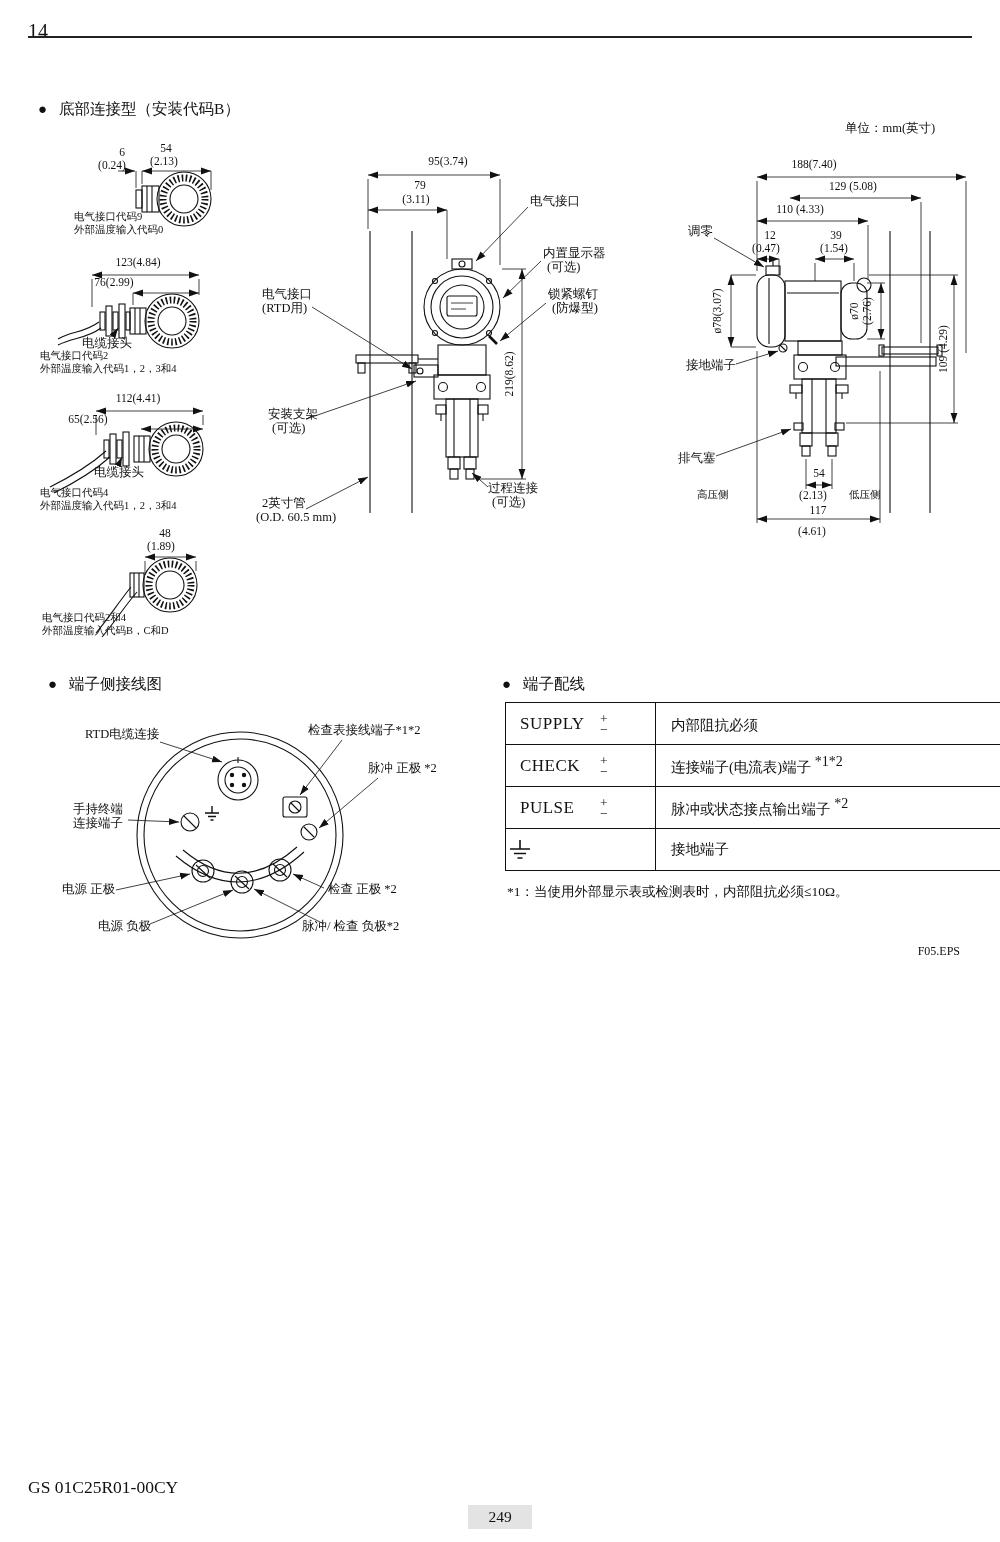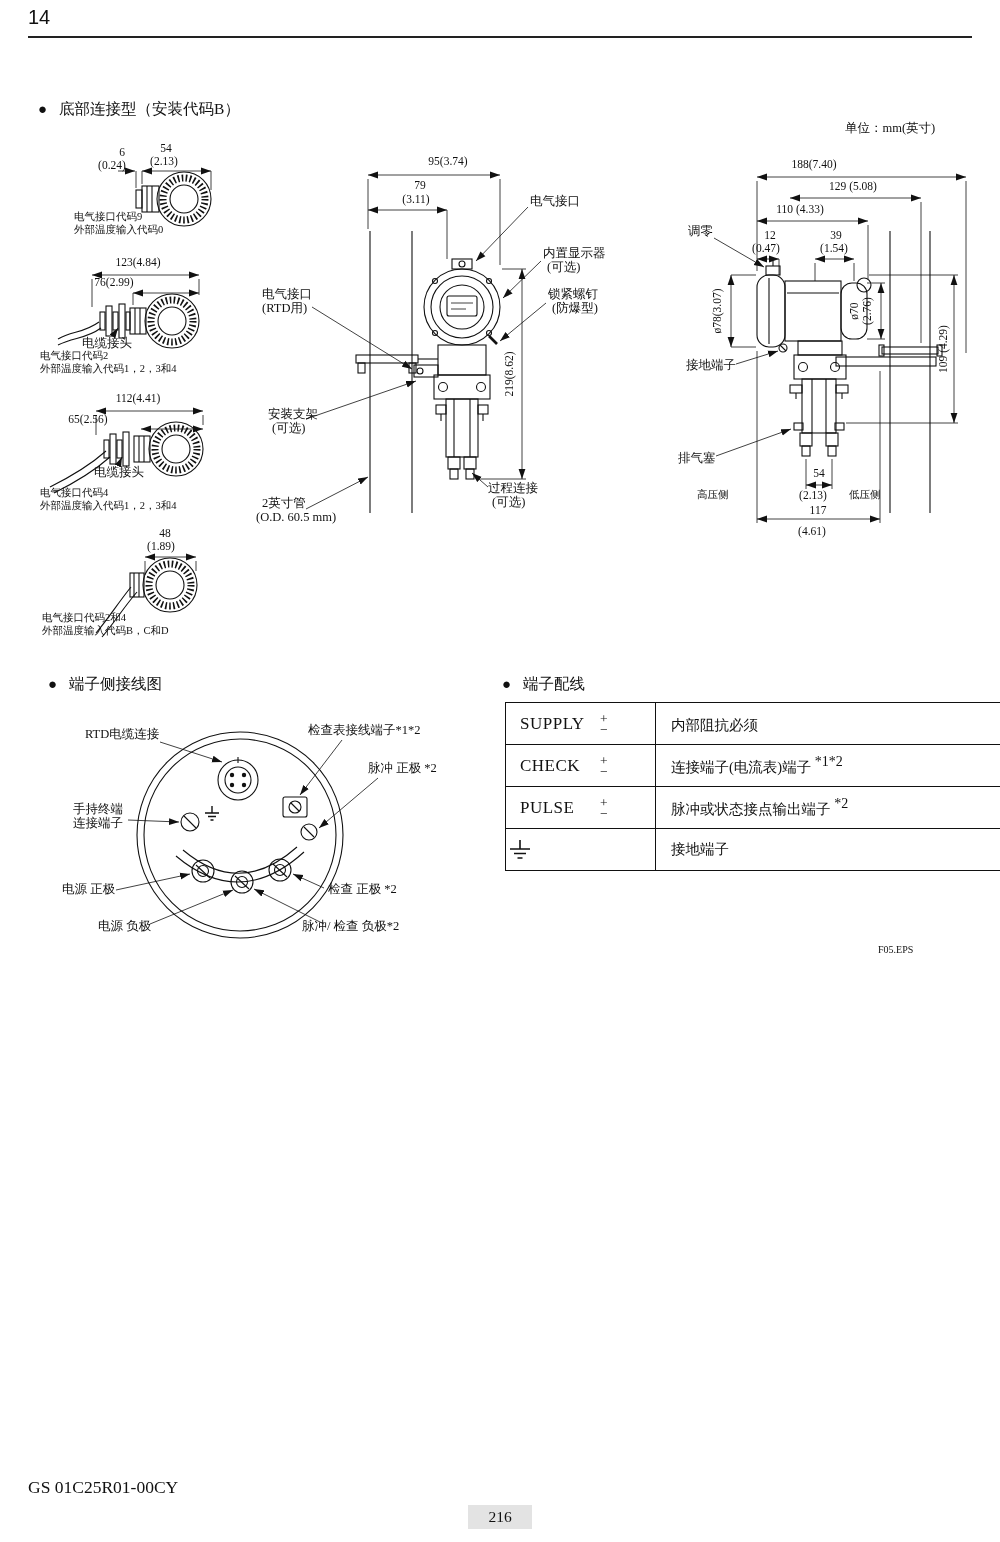--- a/index.html
+++ b/index.html
@@ -1,20 +1,20 @@
 <!DOCTYPE html>
 <html><head>
 <meta charset="utf-8">
 <style>
   *{margin:0;padding:0;box-sizing:border-box}
   html,body{background:#fff}
   body{width:1000px;height:1542px;position:relative;overflow:hidden;
        font-family:"Liberation Serif","DejaVu Serif",serif;color:#111}
   .abs{position:absolute}
-  .chapter{position:absolute;left:28px;top:6px;font-size:20px;font-family:Liberation Sans, sans-serif}
+  .chapter{position:absolute;left:28px;top:20px;font-size:20px;font-family:Liberation Serif, serif}
   .rule{position:absolute;left:28px;right:28px;top:36px;border-top:2px solid #222}
   .heading{position:absolute;display:flex;align-items:center;gap:12px}
   .bullet{font-size:15px;line-height:1}
   .htxt{font-size:15.5px;font-weight:normal}
   .unit{position:absolute;left:845px;top:120px;font-size:12.5px}
   svg{overflow:visible;display:block}
   svg text{font-family:"Liberation Serif","DejaVu Serif",serif;fill:#111}
   .dtxt{font-size:11.5px}
   .ltxt{font-size:12.5px}
   .cap{font-size:10.5px}
@@ -26,21 +26,21 @@
   .twrap{position:absolute;left:505px;top:702px;width:502px}
   table.tw{border-collapse:collapse;width:100%}
   table.tw td{border:1.4px solid #111;height:42px;vertical-align:middle}
   td.tcell{width:150px;padding-left:14px;white-space:nowrap}
   td.gnd{text-align:center;padding-left:0}
   .term{display:inline-block;min-width:80px;font-size:17px;letter-spacing:.5px;vertical-align:middle}
   .pm{display:inline-flex;flex-direction:column;font-size:13.5px;line-height:11px;vertical-align:middle}
   td.dcell{padding-left:15px;font-size:14.5px}
   td.dcell sup{font-size:14px}
   .notes{position:absolute;left:507px;top:881px;width:432px;font-size:13.5px;line-height:22px}
-  .figref{position:absolute;left:878px;top:944px;width:82px;font-size:10px}
+  .figref{position:absolute;left:878px;top:944px;width:82px;text-align:right;font-size:12px}
   .docnum{position:absolute;left:28px;top:1477px;font-size:17.5px}
   .pagenum{position:absolute;left:468px;top:1505px;width:64px;text-align:center;
            background:#e3e3e3;font-size:15.5px;padding:3px 0}
 </style>
 </head>
 <body>
 
 <div class="chapter">14</div>
 <div class="rule"></div>
 
@@ -414,18 +414,19 @@
             <path d="M14,2 V11 M4,11 H24 M8,15.5 H20 M11.5,20 H16.5" fill="none" stroke="#111" stroke-width="1.6"></path>
           </svg>
         </td>
         <td class="dcell"><span>接地端子</span></td>
       </tr>
     </tbody>
   </table>
 </div>
 
 <div class="notes">
+  <div>*1：当使用外部显示表或检测表时，内部阻抗必须≤10Ω。</div>
 </div>
 
 <div class="figref">F05.EPS</div>
 
 <div class="docnum">GS 01C25R01-00CY</div>
-<div class="pagenum">216</div>
+<div class="pagenum">249</div>
 
 </body></html>

